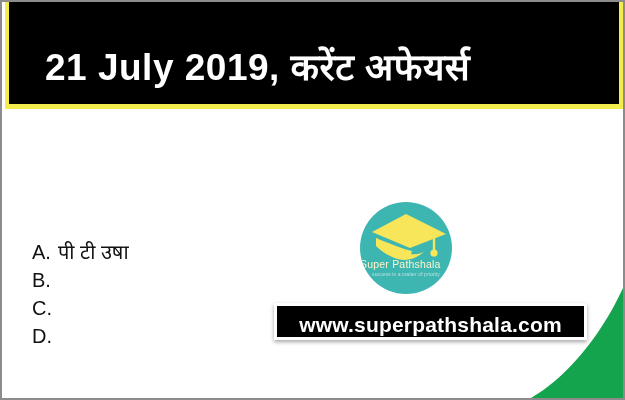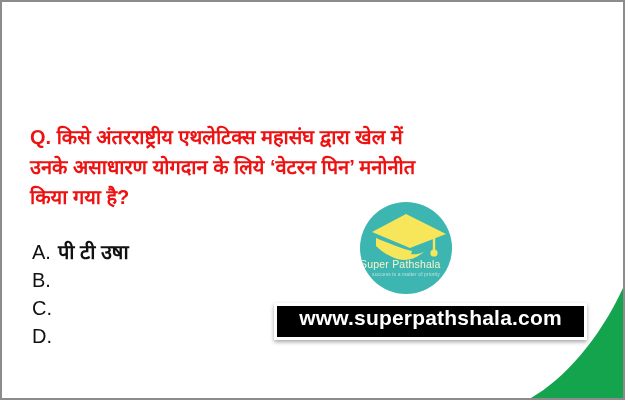--- a/index.html
+++ b/index.html
@@ -78,21 +78,21 @@
     font-family: "Liberation Sans", sans-serif;
     font-size: 20px;
     line-height: 28px;
     white-space: nowrap;
   }
   .option-letter {
     min-width: 26px;
     font-weight: normal;
   }
   .option-text {
-    font-weight: bold;
+    font-weight: normal;
   }
 
   
   #logo {
     position: absolute;
     left: 358px;
     top: 200px;
     width: 92px;
     height: 92px;
     border-radius: 50%;
@@ -138,21 +138,21 @@
     position: absolute;
     left: 272px;
     top: 301px;
     width: 313px;
     height: 37px;
     background: #000000;
     border: 3px solid #ffffff;
     box-sizing: border-box;
     box-shadow: 0 2px 4px rgba(0,0,0,0.35);
     display: flex;
-    align-items: flex-start;
+    align-items: flex-end;
     justify-content: center;
     z-index: 5;
   }
   #url-text {
     color: #ffffff;
     font-family: "Liberation Sans", sans-serif;
     font-weight: bold;
     font-size: 21px;
     letter-spacing: 0.2px;
     white-space: nowrap;
@@ -166,26 +166,24 @@
     width: 120px;
     height: 110px;
     z-index: 1;
   }
 </style>
 </head>
 <body>
 
 <div id="canvas">
 
-
-  <div id="question-block">
-    <span class="qline">Q. किसे अंतरराष्ट्रीय एथलेटिक्स महासंघ द्वारा खेल में</span>
-    <span class="qline">उनके असाधारण योगदान के लिये ‘वेटरन पिन’ मनोनीत</span>
-    <span class="qline">किया गया है?</span>
-  </div>
+  <div id="header-banner">
+    <div id="header-title">21 July 2019, करेंट  अफेयर्स</div>
+  </div>
+
 
   <div id="options-list">
     <div class="option-row">
       <span class="option-letter">A.</span>
       <span class="option-text">पी टी उषा</span>
     </div>
     <div class="option-row">
       <span class="option-letter">B.</span>
     </div>
     <div class="option-row">

